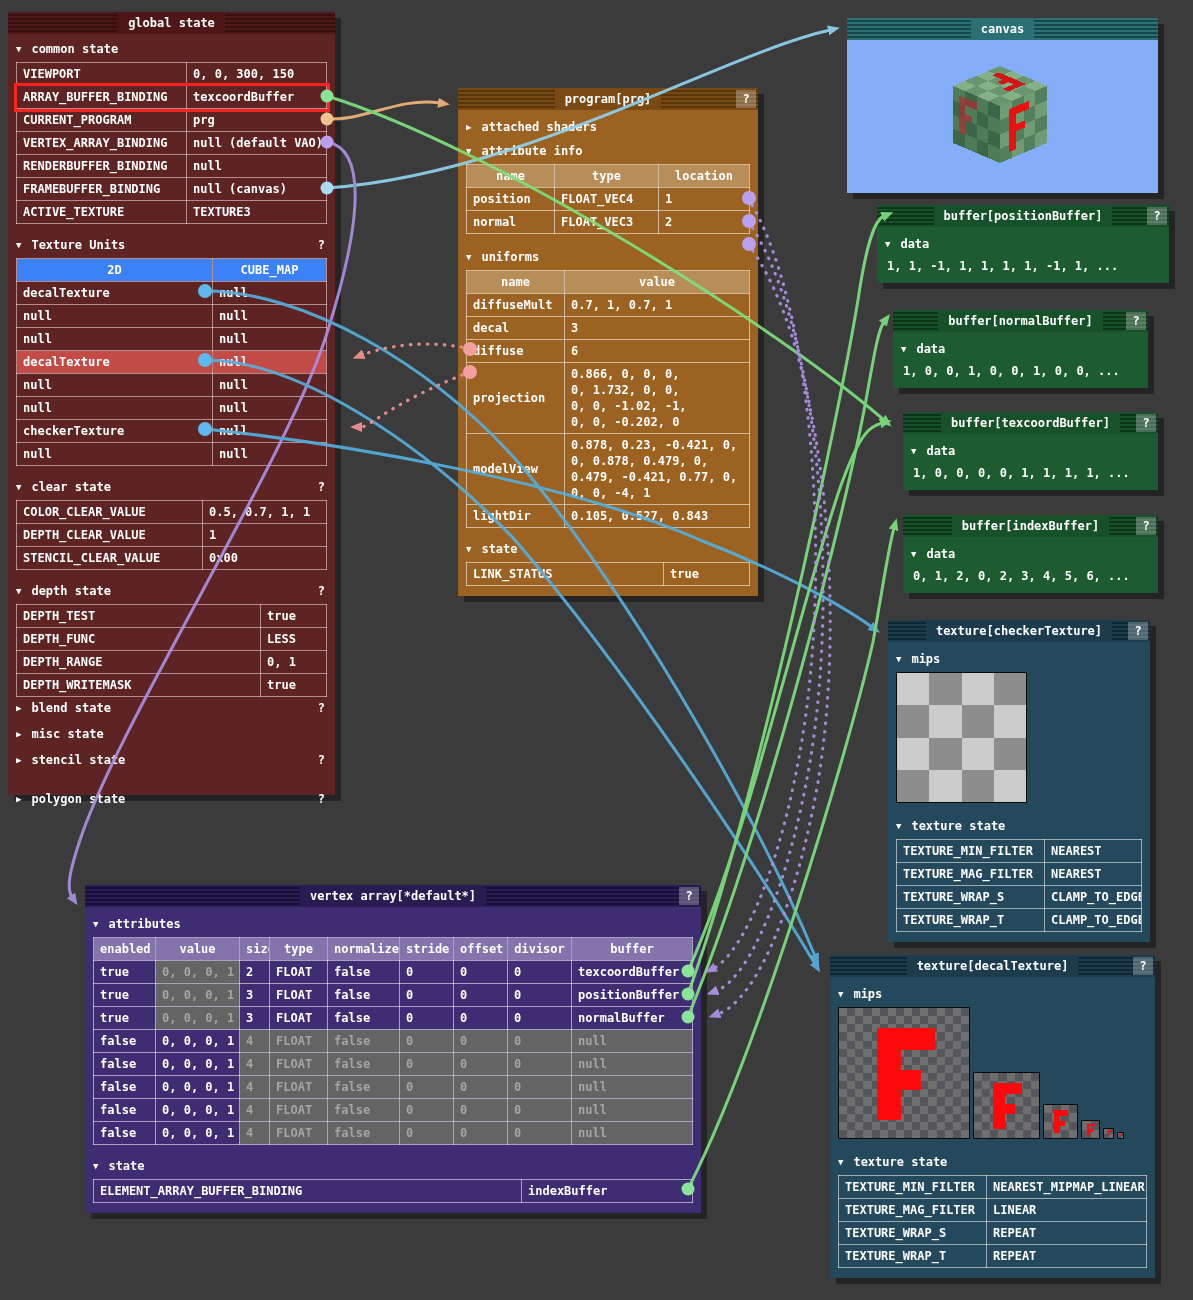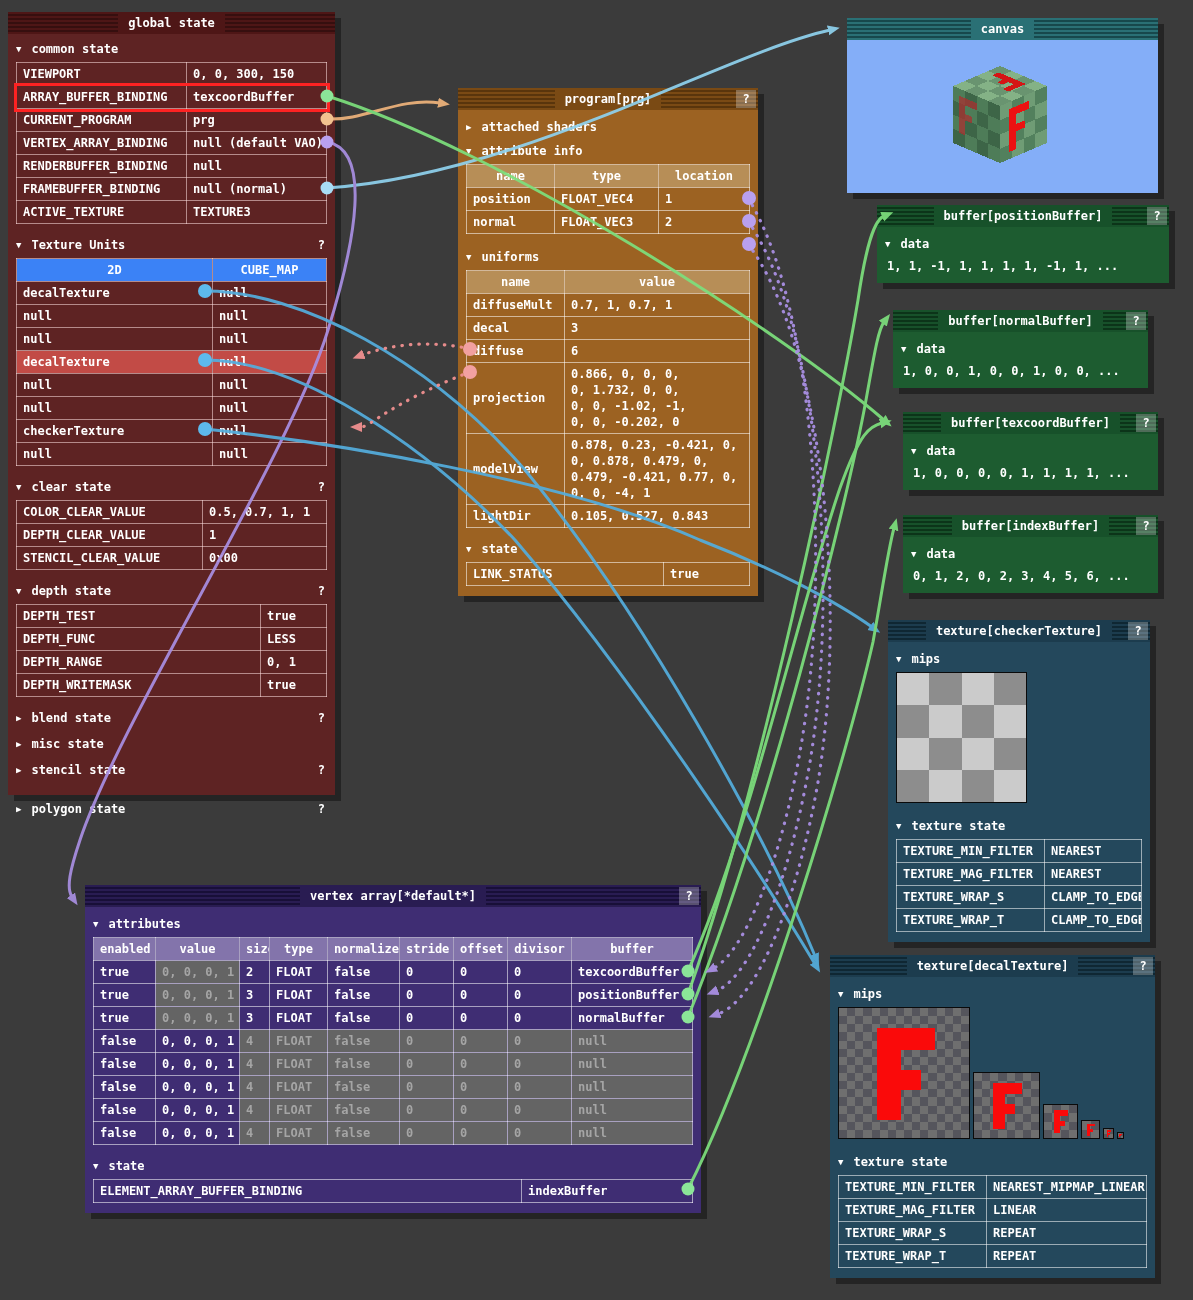--- a/index.html
+++ b/index.html
@@ -85,21 +85,21 @@
       <tr>
             <td>VERTEX_ARRAY_BINDING</td>
             <td>null (default VAO)</td>
           </tr>
       <tr>
             <td>RENDERBUFFER_BINDING</td>
             <td>null</td>
           </tr>
       <tr>
             <td>FRAMEBUFFER_BINDING</td>
-            <td>null (normal)</td>
+            <td>null (canvas)</td>
           </tr>
       <tr>
             <td>ACTIVE_TEXTURE</td>
             <td>TEXTURE3</td>
           </tr>
     </tbody>
       </table>
 
     <div class="sec">
       <span>Texture Units</span>
@@ -197,21 +197,21 @@
             <td>DEPTH_RANGE</td>
             <td>0, 1</td>
           </tr>
       <tr>
             <td>DEPTH_WRITEMASK</td>
             <td>true</td>
           </tr>
     </tbody>
       </table>
 
-    <div class="sec closed" style="margin-top:12px;">
+    <div class="sec closed" style="margin-top:2px;">
       <span>blend state</span>
       <span class="shelp">?</span>
     </div>
     <div class="sec closed" style="margin-top:8px;">
       <span>misc state</span>
     </div>
     <div class="sec closed" style="margin-top:8px;">
       <span>stencil state</span>
       <span class="shelp">?</span>
     </div>

